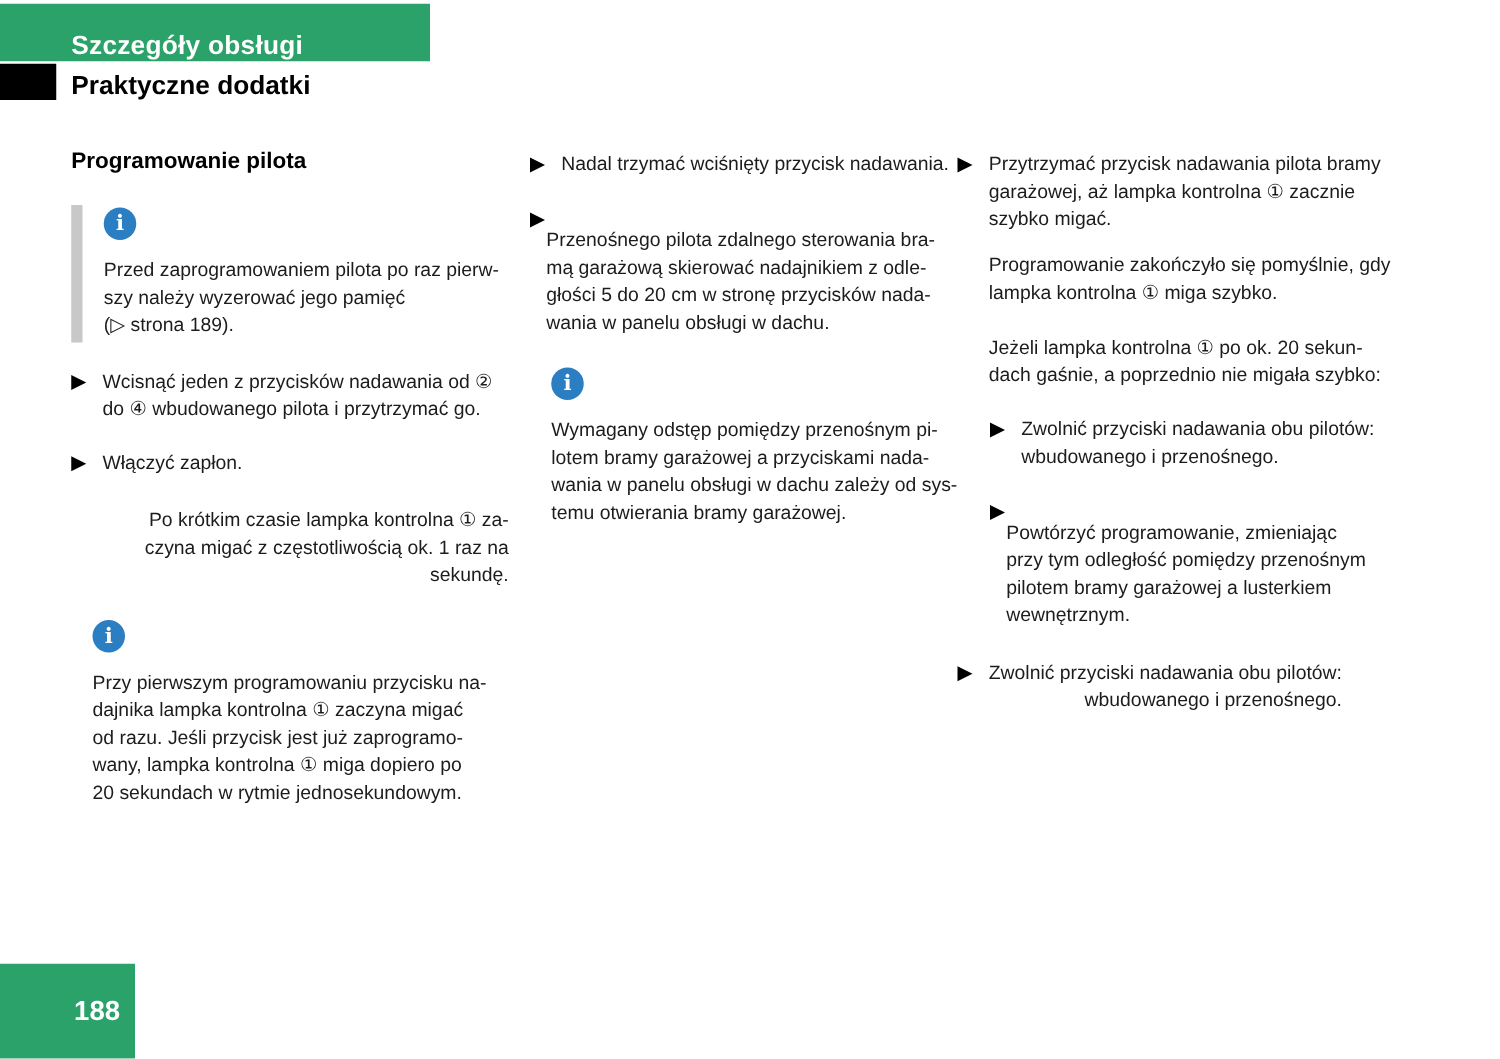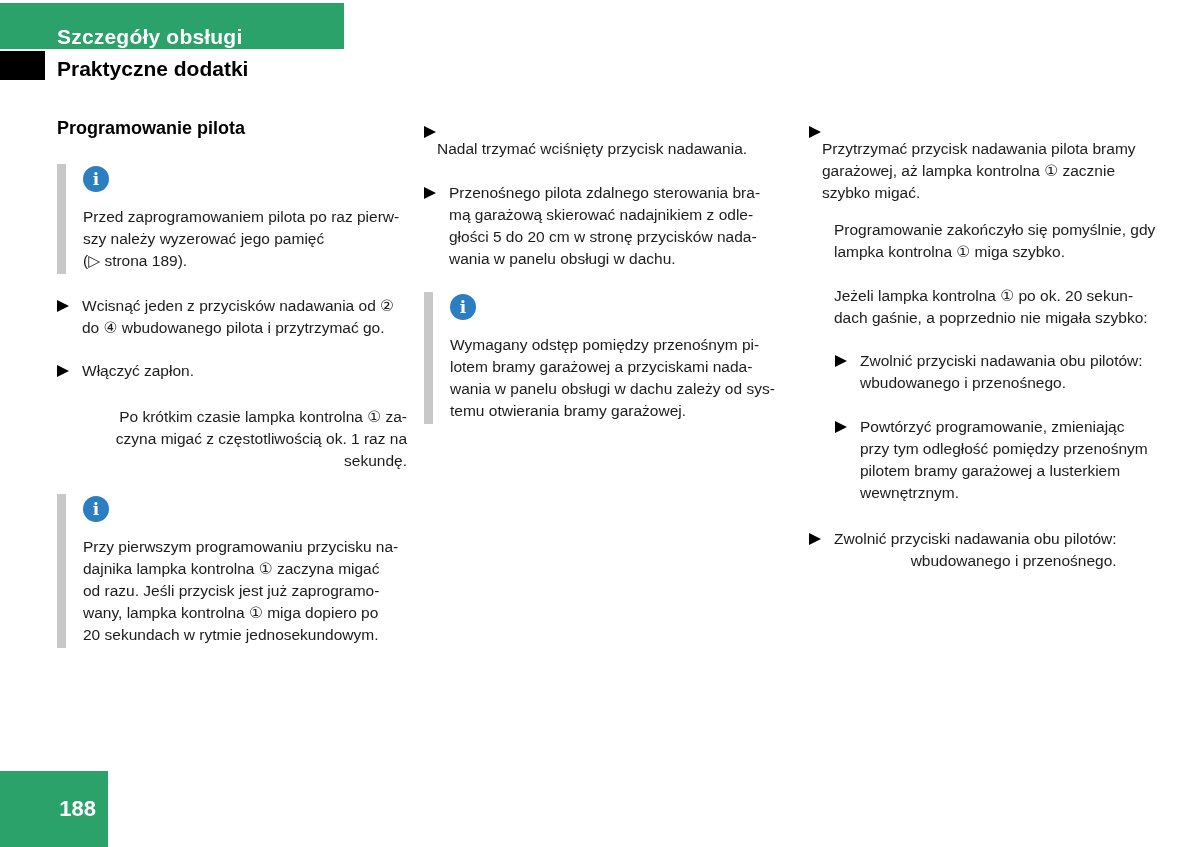--- a/index.html
+++ b/index.html
@@ -31,21 +31,21 @@
   }
   .chapter-title {
     position:absolute; top:57px; left:57px;
     font-size:21px; font-weight:bold; color:#000000;
   }
 
   
   .col { position:absolute; top:115px; }
   .col-1 { left:57px;  width:350px; }
   .col-2 { left:424px; width:354px; }
-  .col-3 { left:809px; width:356px; }
+  .col-3 { left:766px; width:356px; }
 
   .col-heading {
     font-size:18px; font-weight:bold; color:#000000;
     margin-top:3px; margin-bottom:16px;
   }
 
   .body-text {
     font-size:15.5px; line-height:22px;
     white-space:pre-line;
     color:#1c1c1c;
@@ -79,24 +79,24 @@
     border-left:12px solid #000000;
     border-top:6.5px solid transparent;
     border-bottom:6.5px solid transparent;
     margin-top:5px;
   }
   .bullet .body-text { margin-left:13px; }
   .indent-1 { margin-left:26px; }
   .plain-para { margin-left:25px; }
 
   
-  .mt-6  { margin-top:6px;flex-direction:column; }
+  .mt-6  { margin-top:6px; }
   .mt-20 { margin-top:24px;text-align:right; }
   .mt-21 { margin-top:21px; }
-  .mt-22 { margin-top:22px; }
+  .mt-22 { margin-top:22px;flex-direction:column; }
   .mt-25 { margin-top:25px; }
   .mt-30 { margin-top:15px; }
 
   
   .page-number-box {
     position:absolute; left:0; bottom:0;
     width:108px; height:76px;
     background:#2aa269;
     display:flex; align-items:center; justify-content:flex-end;
     padding-right:12px;

